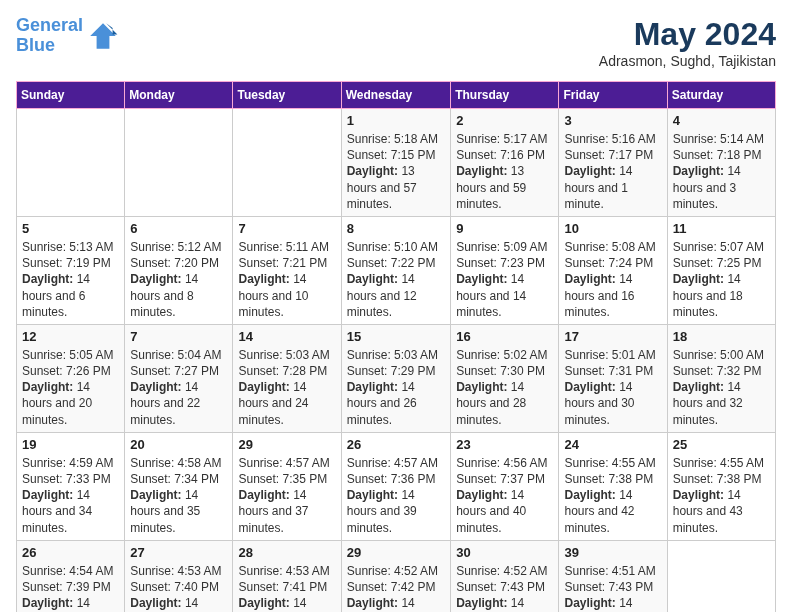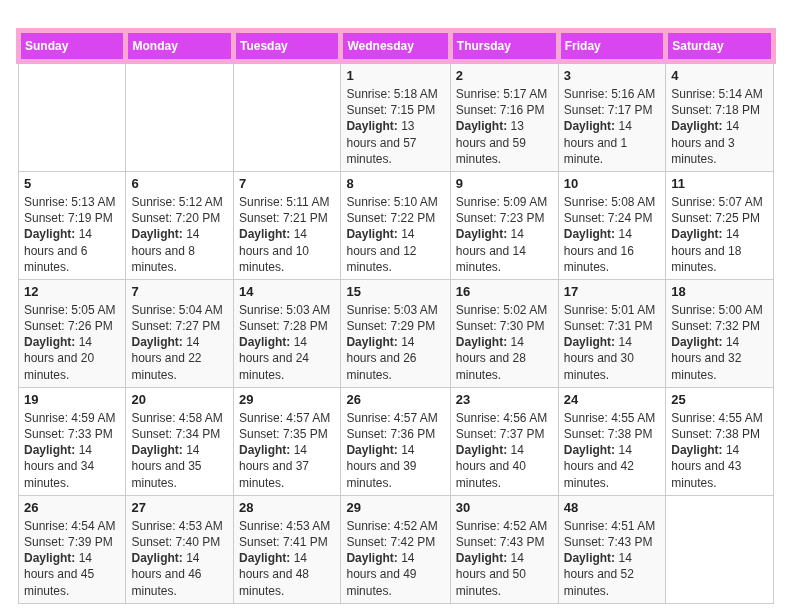--- a/index.html
+++ b/index.html
@@ -45,27 +45,27 @@
     .title-block .location {
       font-size: 14px;
       color: #333;
     }
     table {
       width: 100%;
       border-collapse: collapse;
       font-size: 10.5px;
     }
     thead tr th {
-      background: #d946ef;
+      background: #4c1d95;
       color: #fff;
       padding: 6px 4px;
       text-align: left;
       font-size: 12px;
       font-weight: bold;
-      border: 5px solid #f9a8d4;
+      border: 1px solid #f9a8d4;
     }
     tbody tr td {
       border: 1px solid #ccc;
       vertical-align: top;
       padding: 4px 5px;
       width: 113px;
       min-height: 70px;
       background: #fff;
     }
     tbody tr:nth-child(odd) td {
@@ -84,21 +84,35 @@
       font-size: 12px;
     }
     .empty-cell {
       background: #fff !important;
     }
   </style>
 </head>
 <body>
 
 <div class="header">
+  <div class="logo">
+    <div>
+      <div class="logo-text">
+        <span>General</span><br>
+        <span style="color:#4a90d9;">Blue</span>
+      </div>
+    </div>
+    <svg class="logo-icon" viewBox="0 0 40 40">
+      <polygon points="20,4 36,20 28,20 28,36 12,36 12,20 4,20" fill="#4a90d9"></polygon>
+      <polygon points="24,4 38,18 32,18 32,10" fill="#1a5fa0"></polygon>
+    </svg>
+  </div>
   <div class="title-block">
+    <div class="month-year">May 2024</div>
+    <div class="location">Adrasmon, Sughd, Tajikistan</div>
   </div>
 </div>
 
 <table>
   <thead>
     <tr>
     <th>Sunday</th>
         <th>Monday</th>
         <th>Tuesday</th>
         <th>Wednesday</th>
@@ -234,19 +248,19 @@
         </td>
         <td>
           <span class="day-num">29</span>
           <div class="day-info">Sunrise: 4:52 AM<br>Sunset: 7:42 PM<br><b>Daylight: </b>14 hours and 49 minutes.</div>
         </td>
         <td>
           <span class="day-num">30</span>
           <div class="day-info">Sunrise: 4:52 AM<br>Sunset: 7:43 PM<br><b>Daylight: </b>14 hours and 50 minutes.</div>
         </td>
         <td>
-          <span class="day-num">48</span>
+          <span class="day-num">39</span>
           <div class="day-info">Sunrise: 4:51 AM<br>Sunset: 7:43 PM<br><b>Daylight: </b>14 hours and 52 minutes.</div>
         </td>
         <td class="empty-cell"></td>
       </tr>
     </tbody>
 </table>
 
 </body></html>

